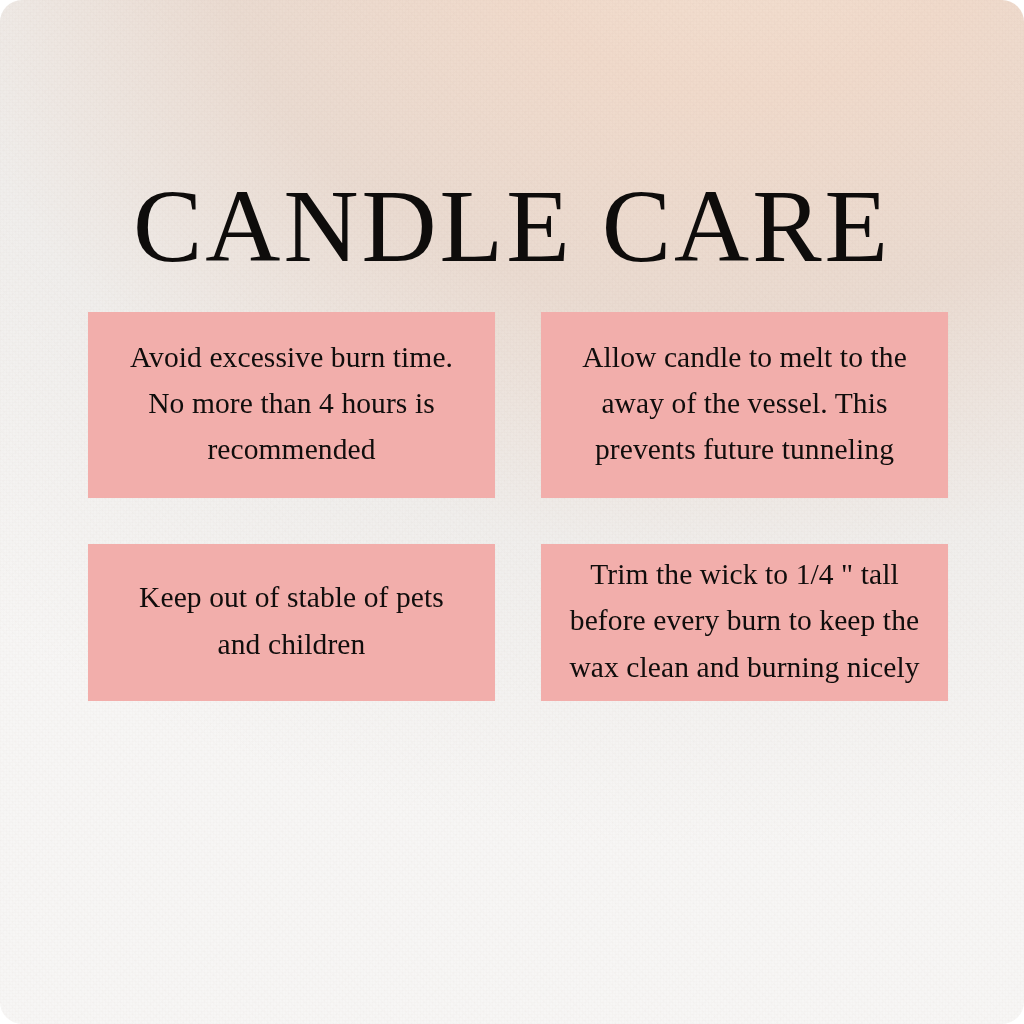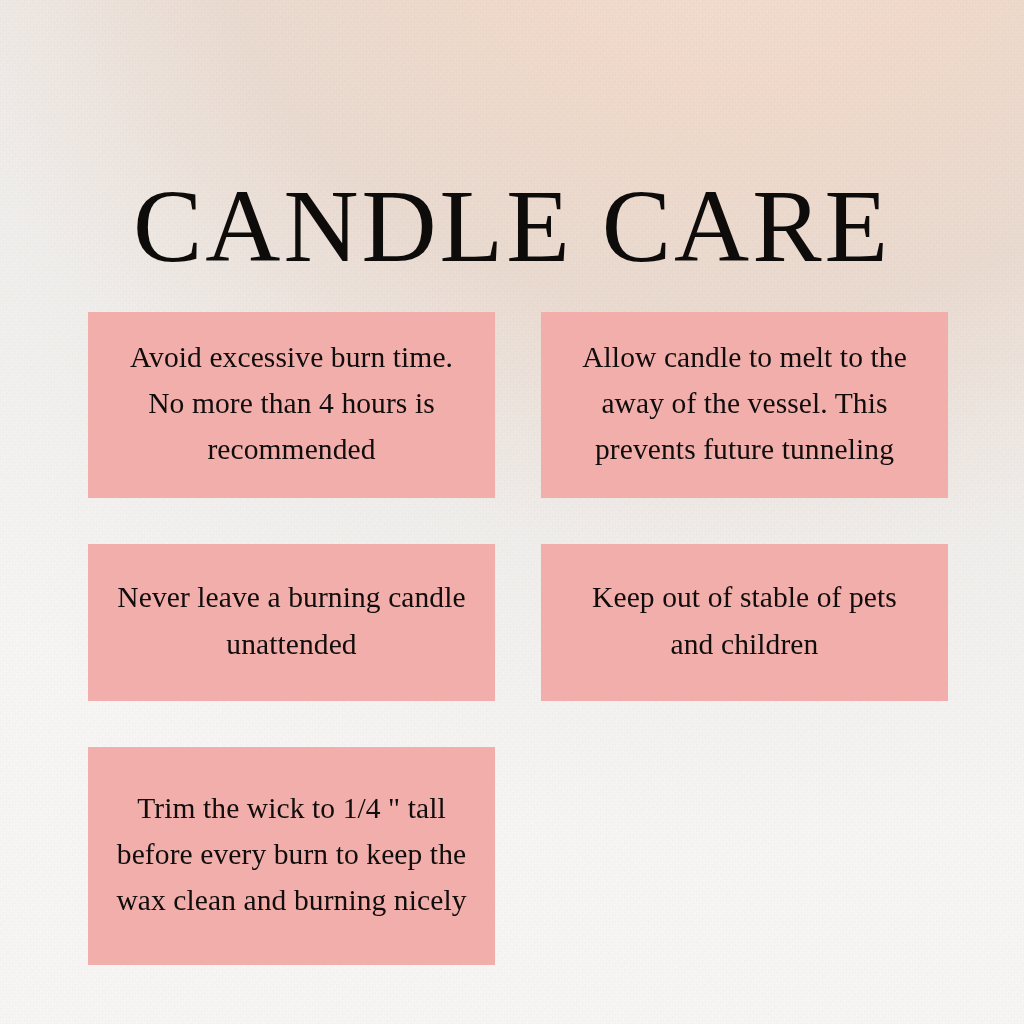--- a/index.html
+++ b/index.html
@@ -15,20 +15,21 @@
 
   #card {
     position: relative;
     width: 1024px;
     height: 1024px;
     box-sizing: border-box;
     background:
       radial-gradient(115% 95% at 72% -12%, #f3e0d1 0%, #f0dacb 22%, #eadbd1 45%, #f0eeec 70%, #f7f6f5 100%),
       linear-gradient(160deg, #eeddd0 0%, #ece0d6 30%, #f2efec 62%, #f8f7f6 100%);
     overflow: hidden;
+    border-radius: 22px;
   }
 
   
   #grain {
     position: absolute;
     inset: 0;
     pointer-events: none;
     opacity: 0.5;
     mix-blend-mode: multiply;
     background-image:
@@ -96,23 +97,20 @@
   <div id="grid">
 
     <div class="tip-box">
       <div class="tip-text">Avoid excessive burn time. No more than 4 hours is recommended</div>
     </div>
 
     <div class="tip-box">
       <div class="tip-text">Allow candle to melt to the away of the vessel. This prevents future tunneling</div>
     </div>
 
-    <div class="tip-box">
-      <div class="tip-text">Never leave a burning candle unattended</div>
-    </div>
 
     <div class="tip-box">
       <div class="tip-text">Keep out of stable of pets and children</div>
     </div>
 
 
     <div class="tip-box">
       <div class="tip-text">Trim the wick to 1/4 " tall before every burn to keep the wax clean and burning nicely</div>
     </div>
 

